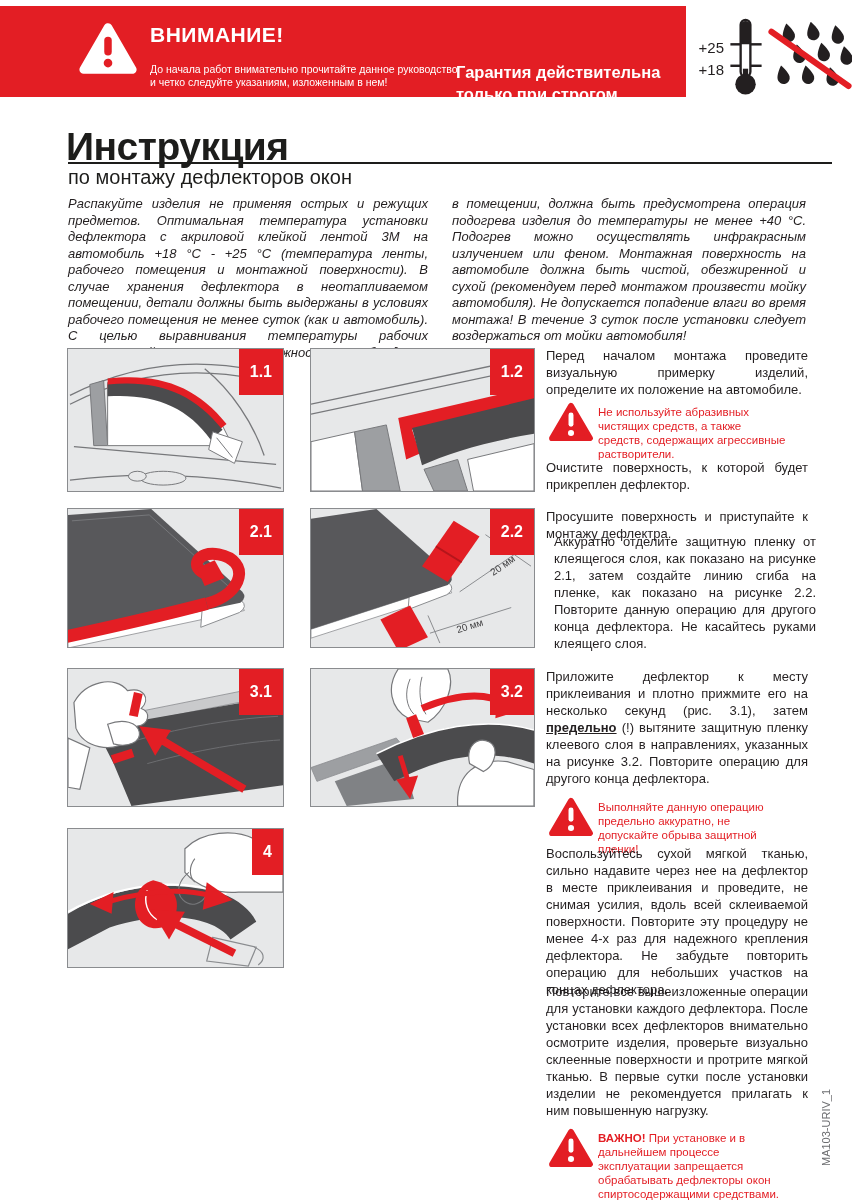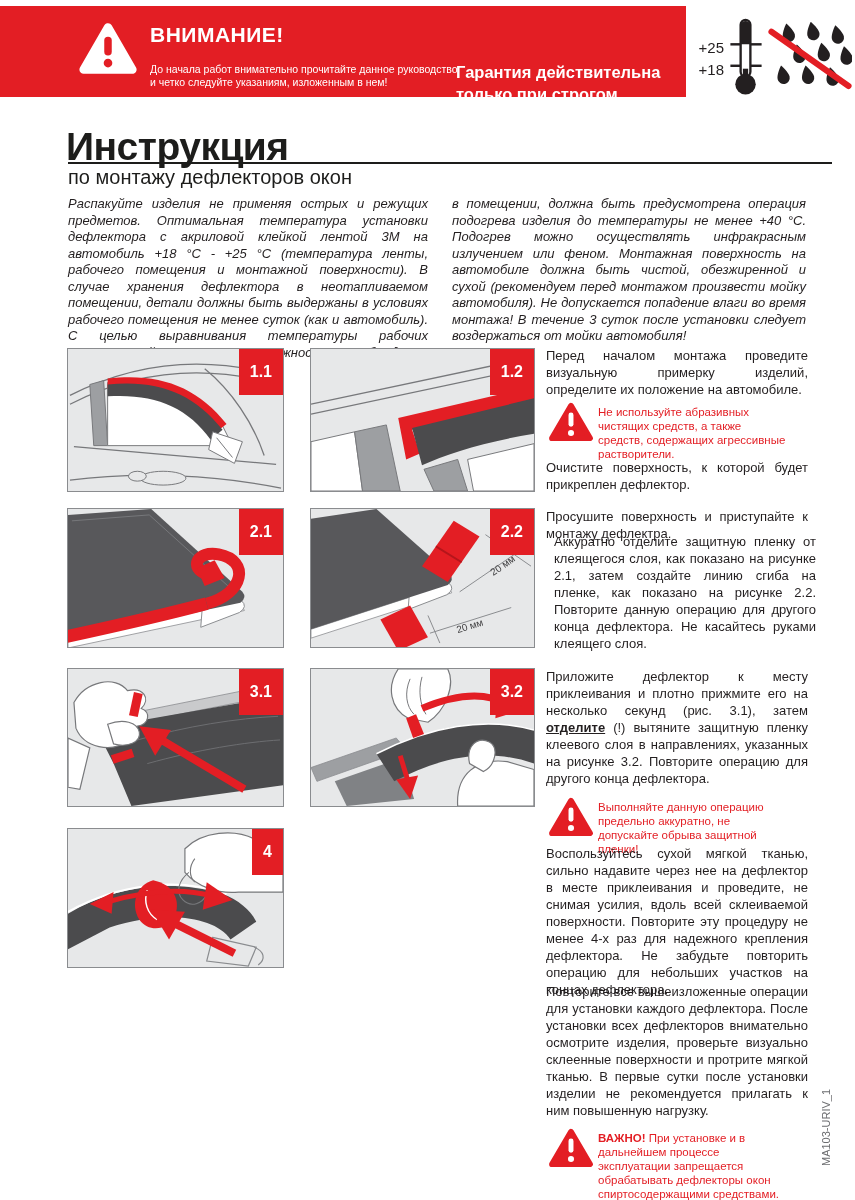--- a/index.html
+++ b/index.html
@@ -242,21 +242,21 @@
     <path d="M23 4 L43 38 L3 38 Z" fill="#e31e24" stroke="#e31e24" stroke-width="6" stroke-linejoin="round"></path>
     <rect x="20.4" y="11" width="5.2" height="15" rx="2.6" fill="#fff"></rect>
     <circle cx="23" cy="32.5" r="3.2" fill="#fff"></circle>
   </svg>
   <div class="abs warn-text wt1">Не используйте абразивных чистящих средств, а также средств, содержащих агрессивные растворители.</div>
 
   <div class="abs step s2">Очистите поверхность, к которой будет прикреплен дефлектор.</div>
   <div class="abs step s3">Просушите поверхность и приступайте к монтажу дефлектра.</div>
   <div class="abs step s4">Аккуратно отделите защитную пленку от клеящегося слоя, как показано на рисунке 2.1, затем создайте линию сгиба на пленке, как показано на рисунке 2.2. Повторите данную операцию для другого конца дефлектора. Не касайтесь руками клеящего слоя.</div>
 
-  <div class="abs step s5"><span>Приложите дефлектор к месту приклеивания и плотно прижмите его на несколько секунд (рис. 3.1), затем </span><span class="bold-u">отделите</span><span> (!) вытяните защитную пленку клеевого слоя в направлениях, указанных на рисунке 3.2. Повторите операцию для другого конца дефлектора.</span></div>
+  <div class="abs step s5"><span>Приложите дефлектор к месту приклеивания и плотно прижмите его на несколько секунд (рис. 3.1), затем </span><span class="bold-u">предельно</span><span> (!) вытяните защитную пленку клеевого слоя в направлениях, указанных на рисунке 3.2. Повторите операцию для другого конца дефлектора.</span></div>
 
   <svg class="abs warn-icon wi2" viewBox="0 0 46 42">
     <path d="M23 4 L43 38 L3 38 Z" fill="#e31e24" stroke="#e31e24" stroke-width="6" stroke-linejoin="round"></path>
     <rect x="20.4" y="11" width="5.2" height="15" rx="2.6" fill="#fff"></rect>
     <circle cx="23" cy="32.5" r="3.2" fill="#fff"></circle>
   </svg>
   <div class="abs warn-text wt2">Выполняйте данную операцию предельно аккуратно, не допускайте обрыва защитной пленки!</div>
 
   <div class="abs step s6">Воспользуйтесь сухой мягкой тканью, сильно надавите через нее на дефлектор в месте приклеивания и проведите, не снимая усилия, вдоль всей склеиваемой поверхности. Повторите эту процедуру не менее 4-х раз для надежного крепления дефлектора. Не забудьте повторить операцию для небольших участков на концах дефлектора.</div>
   <div class="abs step s7">Повторите все вышеизложенные операции для установки каждого дефлектора. После установки всех дефлекторов внимательно осмотрите изделия, проверьте визуально склеенные поверхности и протрите мягкой тканью. В первые сутки после установки изделии не рекомендуется прилагать к ним повышенную нагрузку.</div>

